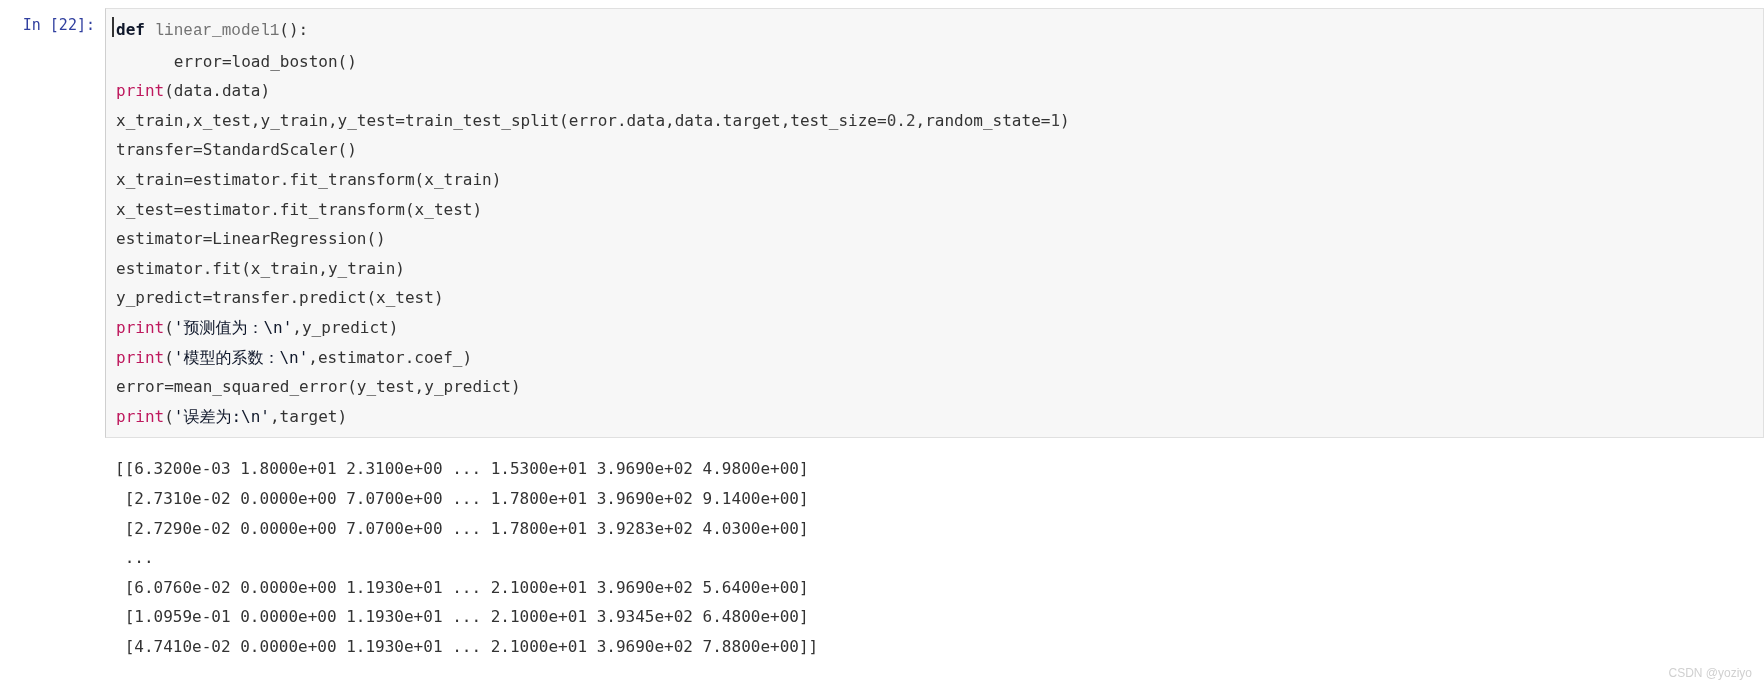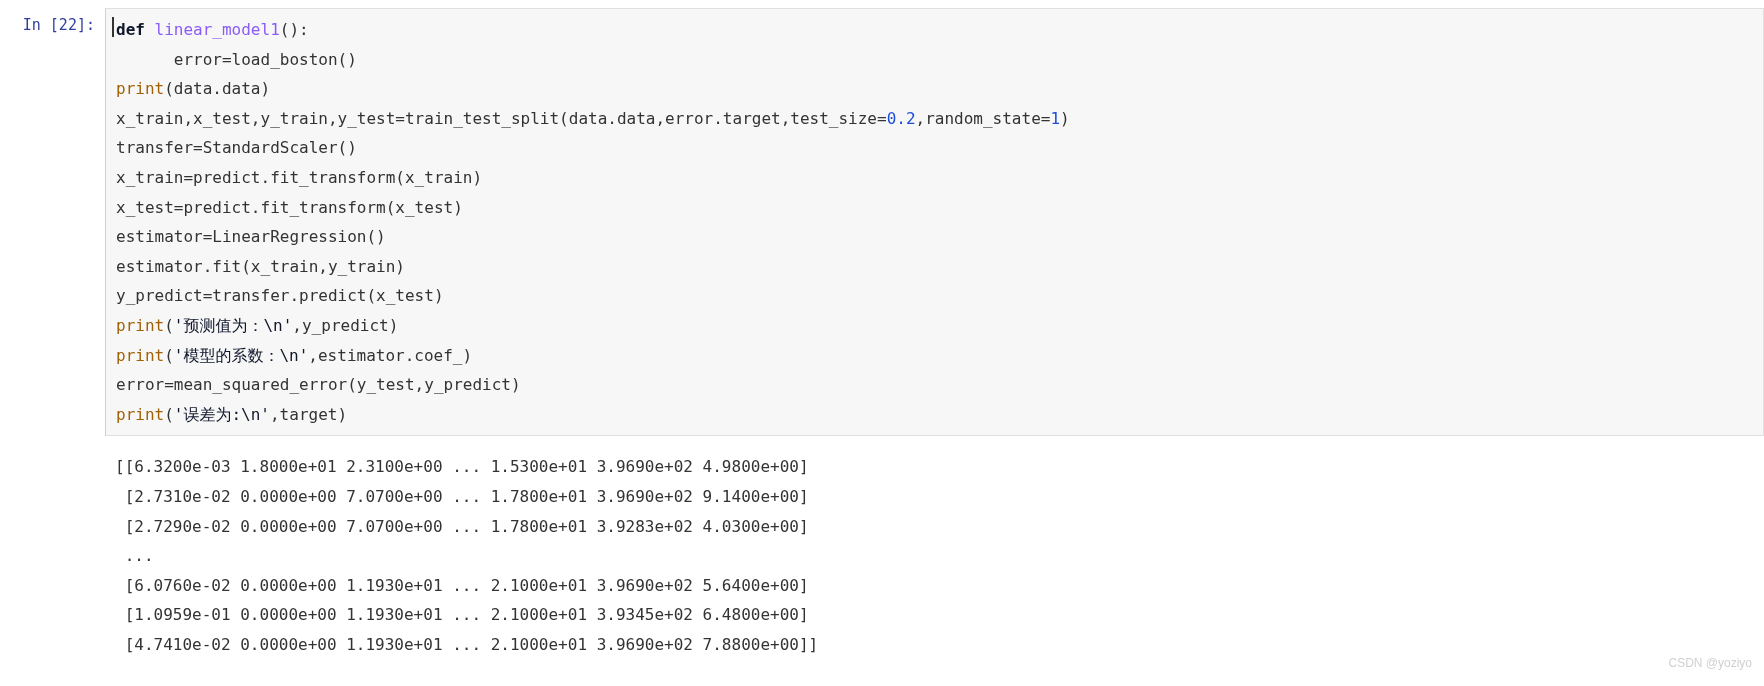--- a/index.html
+++ b/index.html
@@ -61,47 +61,47 @@
     }
     .output-area {
       flex: 1;
       padding: 6px 10px;
       font-family: "Microsoft YaHei", Consolas, monospace;
       line-height: 1.85;
       white-space: pre;
       color: #333;
     }
     .kw-def { color: #0f172a; font-weight: bold; }
-    .fn-name { color: #8b5cf6; }
-    .builtin { color: #a16207; }
+    .fn-name { color: #737373; font-family: Liberation Mono, monospace; }
+    .builtin { color: #be185d; }
     .string { color: #0f172a; }
-    .number { color: #1d4ed8; }
+    .number { color: #404040; }
     .watermark {
       position: fixed;
-      bottom: 16px;
+      bottom: 6px;
       right: 12px;
       font-size: 12px;
       color: #d0d0d0;
       font-family: Arial, sans-serif;
     }
   </style>
 </head>
 <body>
 
 <div class="cell-container">
   <div class="prompt-area">
     <span>In  [22]:</span>
   </div>
   <div class="code-area"><span class="code-cursor"></span><span class="kw-def">def</span><span class="fn-name"> linear_model1</span><span>():</span>
 <span>      error=load_boston()</span>
 <span class="builtin">print</span><span>(data.data)</span>
-<span>x_train,x_test,y_train,y_test=train_test_split(data.data,error.target,test_size=</span><span class="number">0.2</span><span>,random_state=</span><span class="number">1</span><span>)</span>
+<span>x_train,x_test,y_train,y_test=train_test_split(error.data,data.target,test_size=</span><span class="number">0.2</span><span>,random_state=</span><span class="number">1</span><span>)</span>
 <span>transfer=StandardScaler()</span>
-<span>x_train=predict.fit_transform(x_train)</span>
-<span>x_test=predict.fit_transform(x_test)</span>
+<span>x_train=estimator.fit_transform(x_train)</span>
+<span>x_test=estimator.fit_transform(x_test)</span>
 <span>estimator=LinearRegression()</span>
 <span>estimator.fit(x_train,y_train)</span>
 <span>y_predict=transfer.predict(x_test)</span>
 <span class="builtin">print</span>(<span class="string">'预测值为：\n'</span><span>,y_predict)</span>
 <span class="builtin">print</span>(<span class="string">'模型的系数：\n'</span><span>,estimator.coef_)</span>
 <span>error=mean_squared_error(y_test,y_predict)</span>
 <span class="builtin">print</span>(<span class="string">'误差为:\n'</span><span>,target)</span></div>
 </div>
 
 <div class="output-container">

